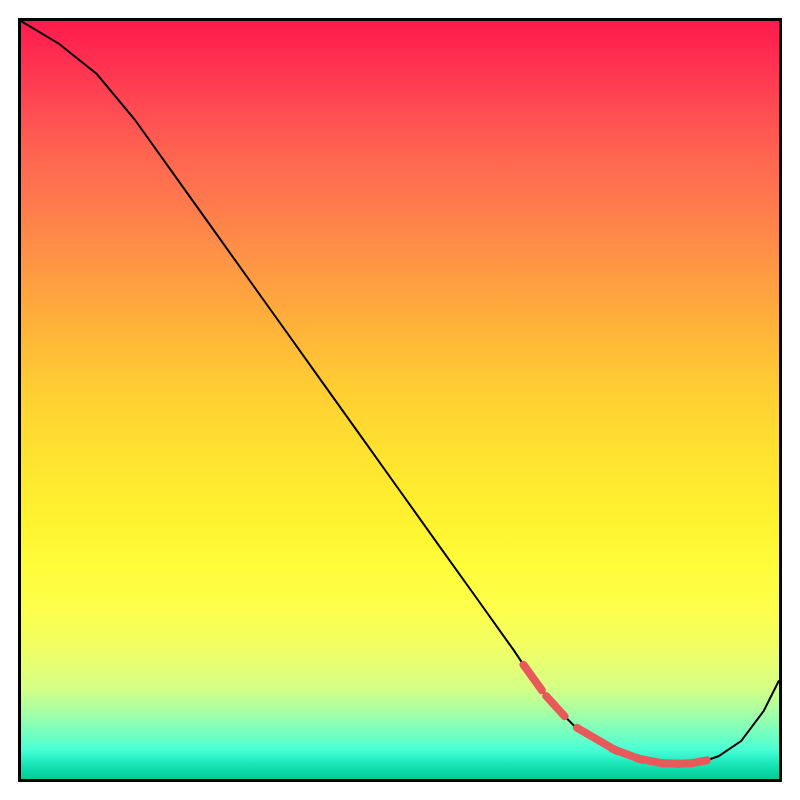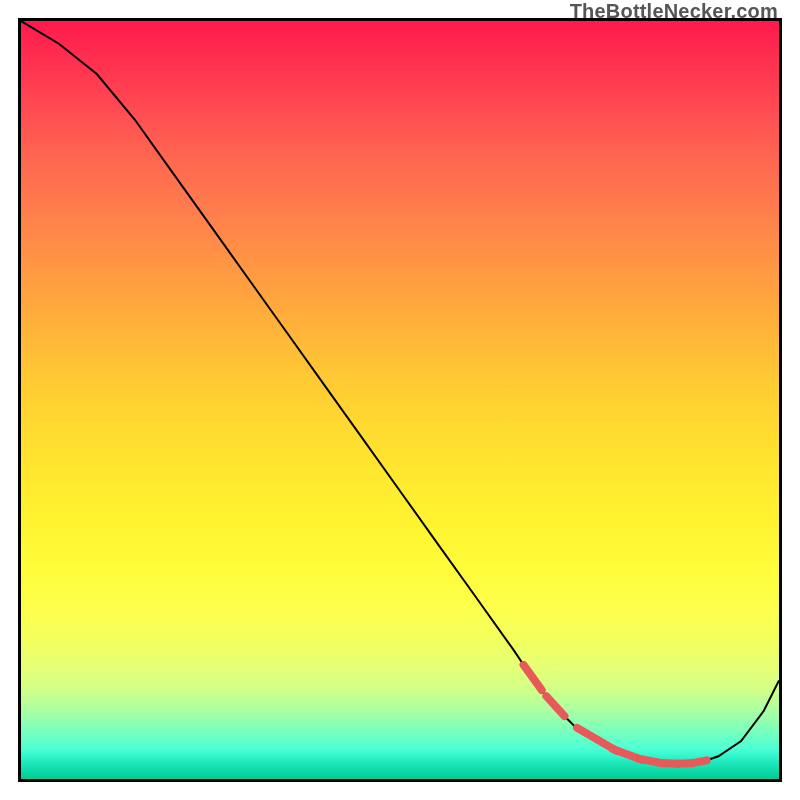--- a/index.html
+++ b/index.html
@@ -74,21 +74,20 @@
     font-size: 20px;
     font-weight: 600;
     color: #555;
     letter-spacing: 0.2px;
   }
 </style>
 </head>
 <body>
 
 <div class="chart-container">
-  <div class="watermark">TheBottleNecker.com</div>
   <div class="plot-area">
     <div class="gradient-bg"></div>
     <svg class="curve-svg" viewBox="0 0 764 764" preserveAspectRatio="none">
       <path id="bottleneck-curve" class="curve-path" d="M0.0 0.0 L38.2 22.9 L76.4 53.5 L114.6 99.3 L152.8 152.8 L191.0 206.3 L229.2 259.8 L267.4 313.2 L305.6 366.7 L343.8 420.2 L382.0 473.7 L420.2 527.2 L458.4 580.6 L496.6 634.1 L511.9 657.0 L534.8 687.6 L557.7 710.5 L580.6 725.8 L603.6 737.3 L626.5 744.9 L649.4 748.7 L672.3 748.7 L687.6 746.4 L702.9 741.1 L725.8 725.8 L748.7 695.2 L764.0 664.7"></path>
       <g id="marker-group">
           <line x1="506.5" y1="649.0" x2="524.9" y2="674.4" class="dash"></line>
           <line x1="529.5" y1="680.5" x2="547.8" y2="700.6" class="dash"></line>
           <line x1="560.5" y1="712.4" x2="600.8" y2="735.9" class="dash"></line>
           <line x1="596.5" y1="733.7" x2="625.9" y2="744.7" class="dash"></line>
           <line x1="621.3" y1="743.2" x2="647.0" y2="748.3" class="dash"></line>

